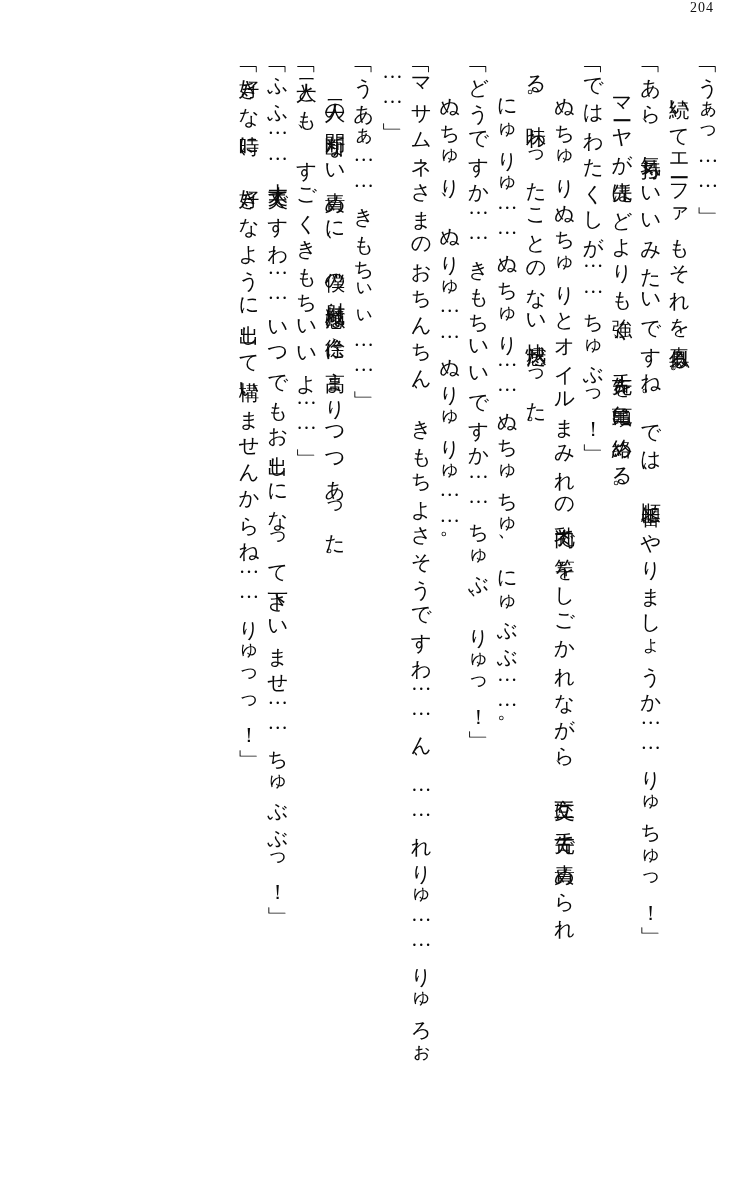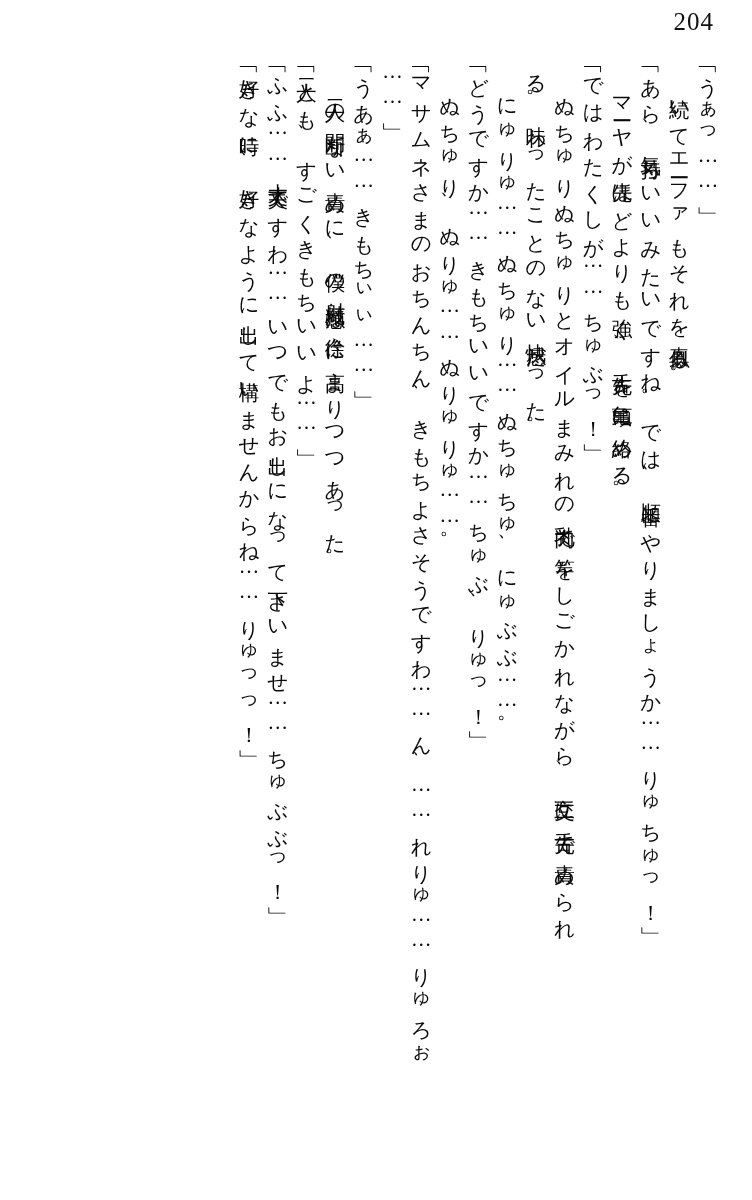--- a/index.html
+++ b/index.html
@@ -15,23 +15,23 @@
     overflow: hidden;
   }
   .page {
     position: relative;
     width: 752px;
     height: 1200px;
     box-sizing: border-box;
   }
   .page-number {
     position: absolute;
-    top: 8px;
+    top: 0;
     right: 38px;
-    font-size: 25px;
+    font-size: 14px;
     font-family: "Liberation Serif", "DejaVu Serif", serif;
     letter-spacing: 1px;
     color: #111;
   }
   .text-block {
     position: absolute;
     top: 60px;
     right: 34px;
     left: 30px;
     bottom: 30px;

